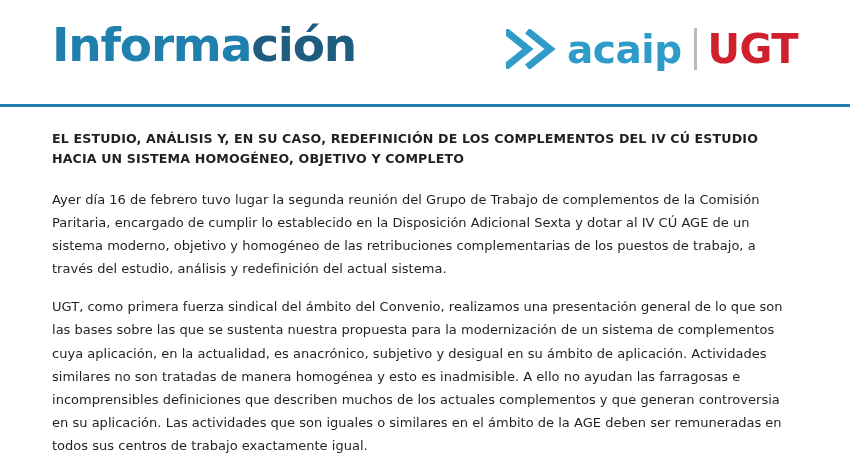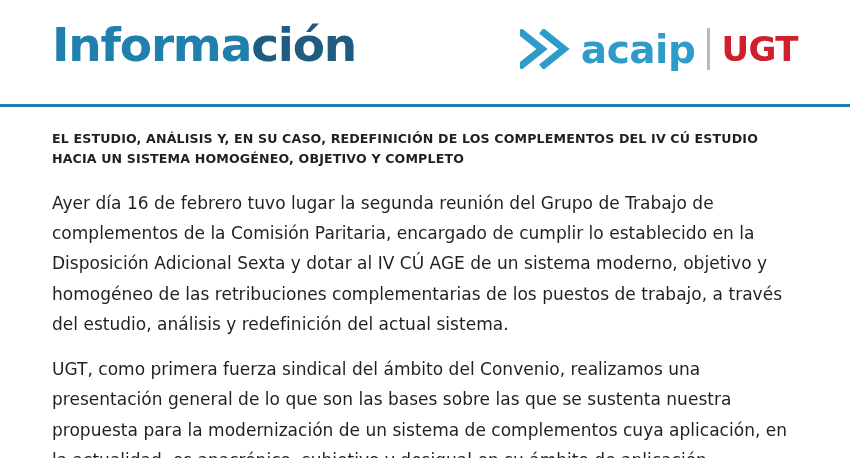--- a/index.html
+++ b/index.html
@@ -71,21 +71,21 @@
   }
   .logo-sep {
     width: 3px;
     height: 42px;
     background: #b9b9bb;
     margin: 0 11px 0 12px;
   }
   .logo-ugt {
     font-family: "DejaVu Sans", sans-serif;
     font-weight: bold;
-    font-size: 34px;
+    font-size: 40px;
     line-height: 1;
     color: #d0202e;
     letter-spacing: -0.5px;
   }
 
   .header-rule {
     width: 100%;
     height: 3px;
     background: #1f7fad;
     margin: 0;
@@ -100,21 +100,21 @@
     font-family: "DejaVu Sans", sans-serif;
     font-weight: bold;
     font-size: 12.6px;
     line-height: 1.62;
     color: #231f20;
     margin: 0 0 18px 0;
     letter-spacing: 0.15px;
   }
   .doc-paragraph {
     font-family: "DejaVu Sans", sans-serif;
-    font-size: 17px;
+    font-size: 13px;
     line-height: 1.78;
     color: #231f20;
     margin: 0 0 15px 0;
     text-align: left;
     letter-spacing: 0.02px;
   }
 </style>
 </head>
 <body>
 

